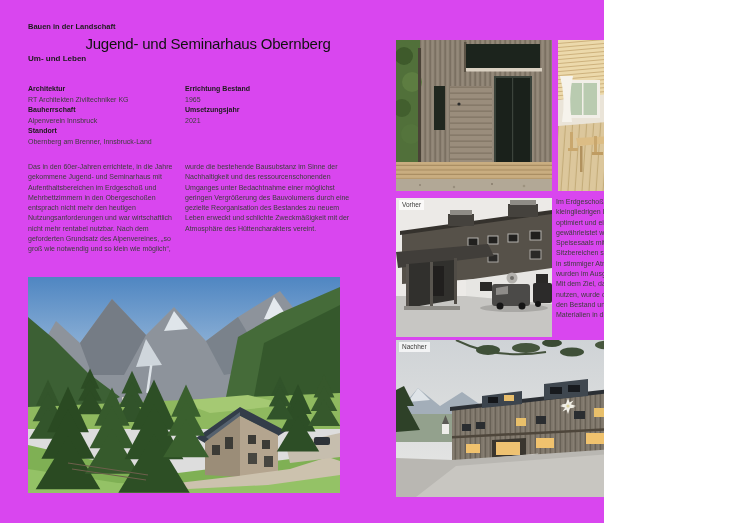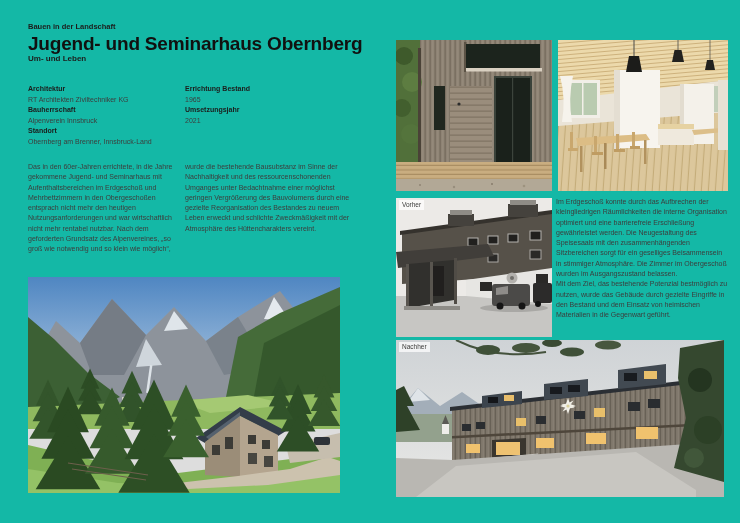--- a/index.html
+++ b/index.html
@@ -1,23 +1,23 @@
 <!DOCTYPE html>
 <html><head>
 <meta charset="utf-8">
 <style>
   html,body{margin:0;padding:0;background:#ffffff;}
   body{width:740px;height:523px;font-family:"Liberation Sans",sans-serif;color:#1c1c1b;
        -webkit-font-smoothing:antialiased;}
-  .page{position:relative;width:740px;height:523px;background:#14b8a6;overflow:hidden;}
+  .page{position:relative;width:604px;height:523px;background:#d946ef;overflow:hidden;}
 
   
   .header{position:absolute;left:28px;top:22px;width:360px;}
   .eyebrow{font-size:7.5px;font-weight:bold;line-height:10px;color:#1c1c1b;}
-  .title{font-size:19px;font-weight:bold;line-height:17px;margin:3px 0 2px 0;color:#111110;letter-spacing:-0.2px;}
+  .title{font-size:15px;font-weight:normal;line-height:17px;margin:3px 0 2px 0;color:#111110;letter-spacing:-0.2px;text-align:center;}
   .subtitle{font-size:8px;font-weight:bold;line-height:10px;color:#1c1c1b;}
 
   
   .meta{position:absolute;top:84px;font-size:7px;line-height:10.5px;}
   .meta-1{left:28px;width:152px;}
   .meta-2{left:185px;width:165px;}
   .meta-label{font-weight:bold;color:#1c1c1b;}
   .meta-value{color:#3d3d3c;}
 
   

